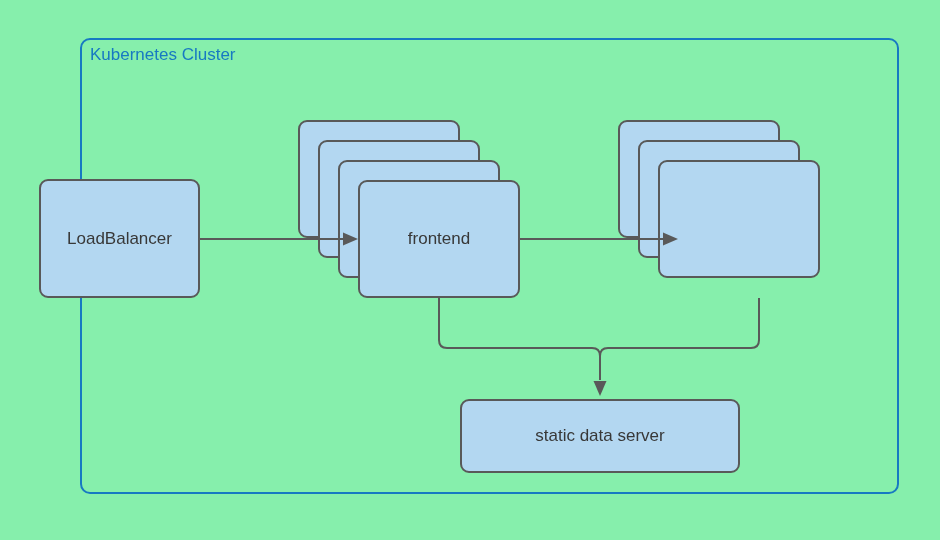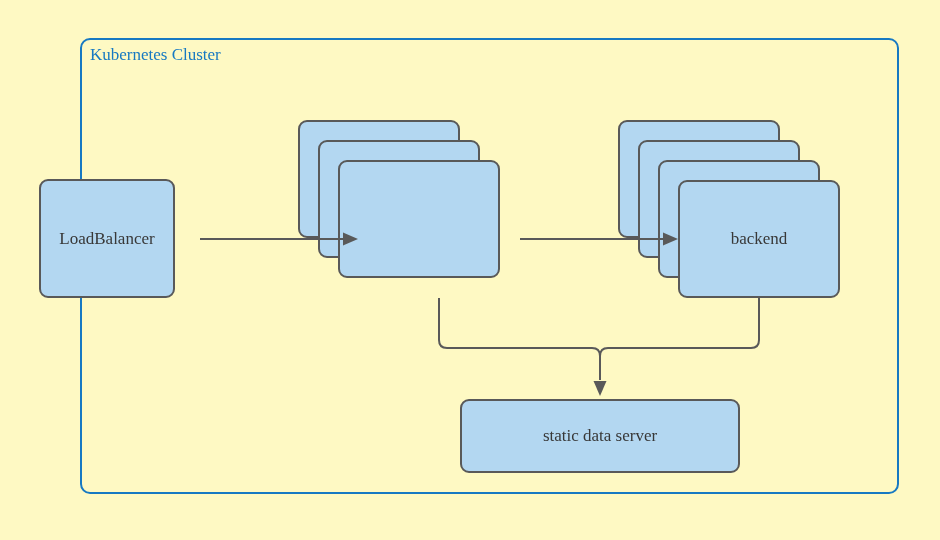--- a/index.html
+++ b/index.html
@@ -1,21 +1,21 @@
 <!DOCTYPE html>
 <html><head>
 <meta charset="utf-8">
 <style>
   html, body { margin: 0; padding: 0; background: #ffffff; }
   .canvas {
     position: relative;
     width: 940px;
     height: 540px;
-    background: #fef9c3;
-    font-family: Liberation Serif, serif;
+    background: #86efac;
+    font-family: Liberation Sans, sans-serif;
     overflow: hidden;
     text-align: right;
   }
   
   .cluster {
     position: absolute;
     left: 80px; top: 38px;
     width: 819px; height: 456px;
     border: 2px solid #1779C2;
     border-radius: 10px;
@@ -36,21 +36,21 @@
     border: 2px solid #595959;
     border-radius: 9px;
     box-sizing: border-box;
     display: flex;
     align-items: center;
     justify-content: center;
     font-size: 17px;
     color: #383838;
     white-space: nowrap;
   }
-  .node-lb       { left: 39px;  top: 179px; width: 136px; height: 119px; }
+  .node-lb       { left: 39px;  top: 179px; width: 161px; height: 119px; }
   .fe-layer-1    { left: 298px; top: 120px; width: 162px; height: 118px; }
   .fe-layer-2    { left: 318px; top: 140px; width: 162px; height: 118px; }
   .fe-layer-3    { left: 338px; top: 160px; width: 162px; height: 118px; }
   .node-fe       { left: 358px; top: 180px; width: 162px; height: 118px; }
   .be-layer-1    { left: 618px; top: 120px; width: 162px; height: 118px; }
   .be-layer-2    { left: 638px; top: 140px; width: 162px; height: 118px; }
   .be-layer-3    { left: 658px; top: 160px; width: 162px; height: 118px; }
   .node-be       { left: 678px; top: 180px; width: 162px; height: 118px; }
   .node-static   { left: 460px; top: 399px; width: 280px; height: 74px; }
   
@@ -71,27 +71,27 @@
     <div class="cluster-label">Kubernetes Cluster</div>
   </div>
 
   <div class="node node-lb">
     <span>LoadBalancer</span>
   </div>
 
   <div class="node fe-layer-1"></div>
   <div class="node fe-layer-2"></div>
   <div class="node fe-layer-3"></div>
+  <div class="node node-fe">
+    <span>frontend</span>
+  </div>
 
   <div class="node be-layer-1"></div>
   <div class="node be-layer-2"></div>
   <div class="node be-layer-3"></div>
-  <div class="node node-be">
-    <span>backend</span>
-  </div>
 
   <div class="node node-static">
     <span>static data server</span>
   </div>
 
   <svg class="edges-overlay" viewBox="0 0 940 540" xmlns="http://www.w3.org/2000/svg">
 
     <g>
       <line x1="200" y1="239" x2="344" y2="239" stroke="#595959" stroke-width="2"></line>
       <polygon points="358,239 343,232.5 343,245.5" fill="#595959"></polygon>

